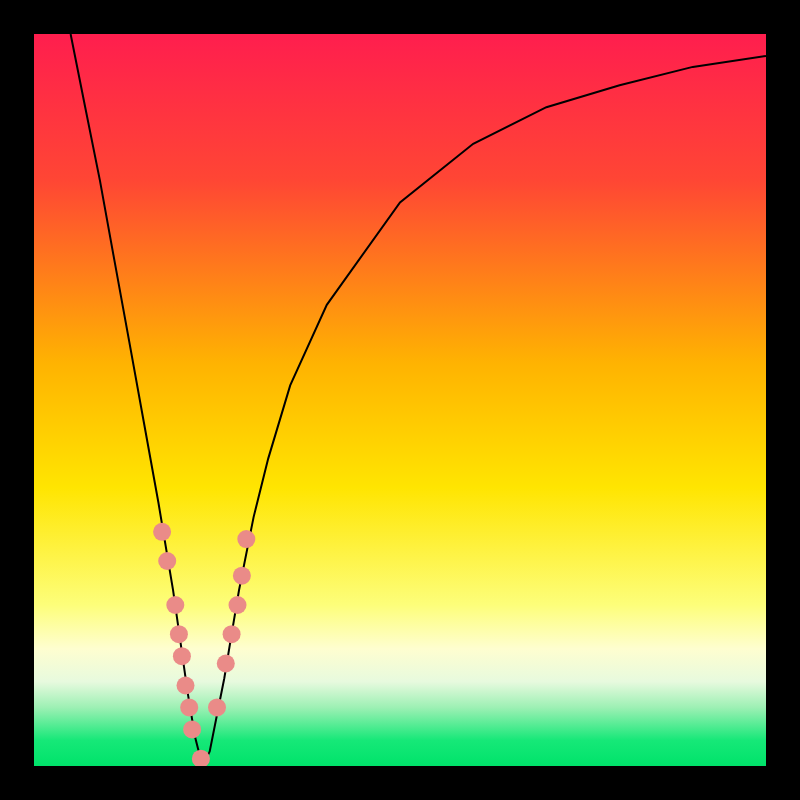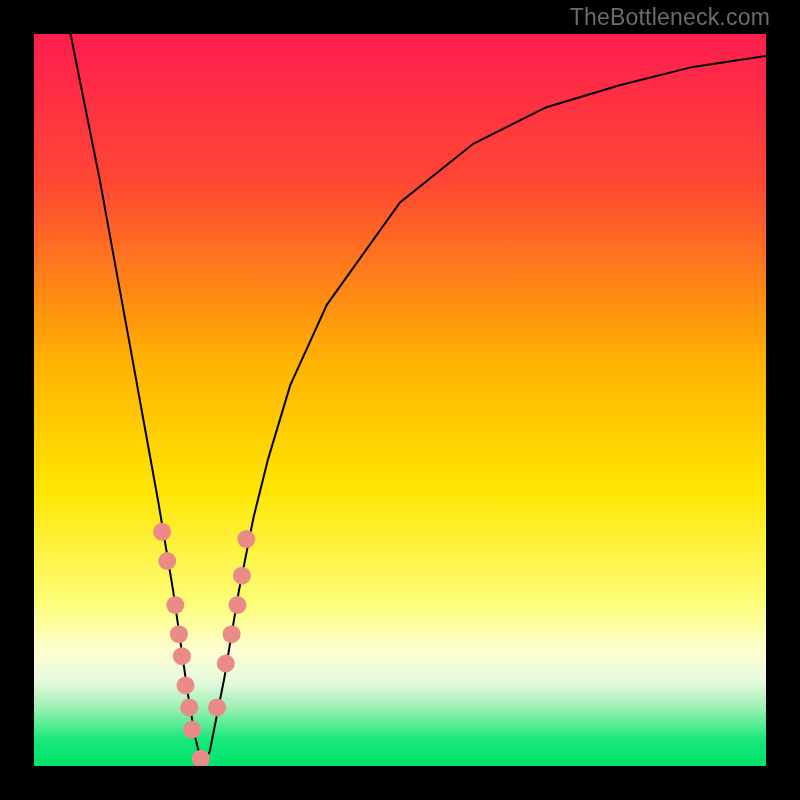--- a/index.html
+++ b/index.html
@@ -42,21 +42,20 @@
     font-size: 23px;
     font-weight: 400;
     letter-spacing: 0.2px;
   }
 </style>
 </head>
 <body>
 
 <div class="frame">
 
-  <div class="watermark">TheBottleneck.com</div>
 
   <div class="plot">
     <svg class="gradient" width="732" height="732" viewBox="0 0 732 732" preserveAspectRatio="none">
       <defs>
         <linearGradient id="bg" x1="0" y1="0" x2="0" y2="1">
             <stop offset="0%" stop-color="#ff1e4e"></stop>
             <stop offset="20%" stop-color="#ff4634"></stop>
             <stop offset="45%" stop-color="#ffb301"></stop>
             <stop offset="62%" stop-color="#ffe501"></stop>
             <stop offset="78%" stop-color="#fdfe7a"></stop>

